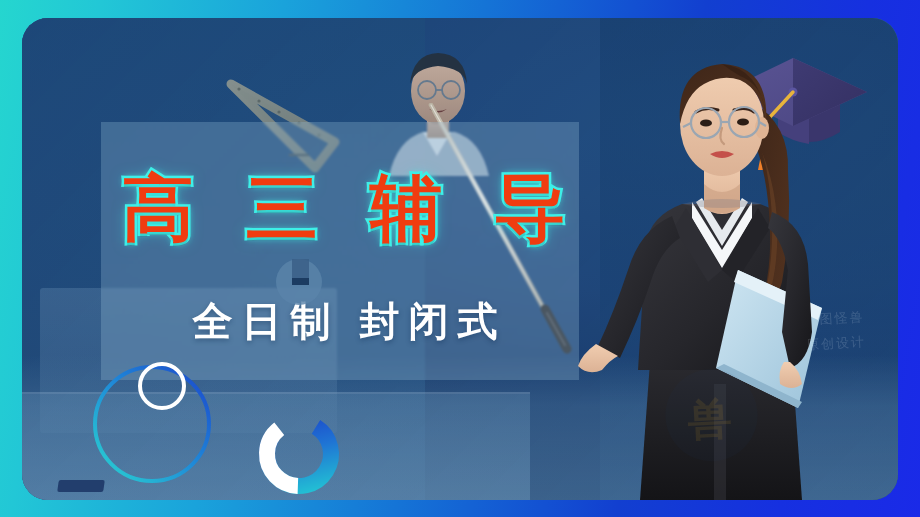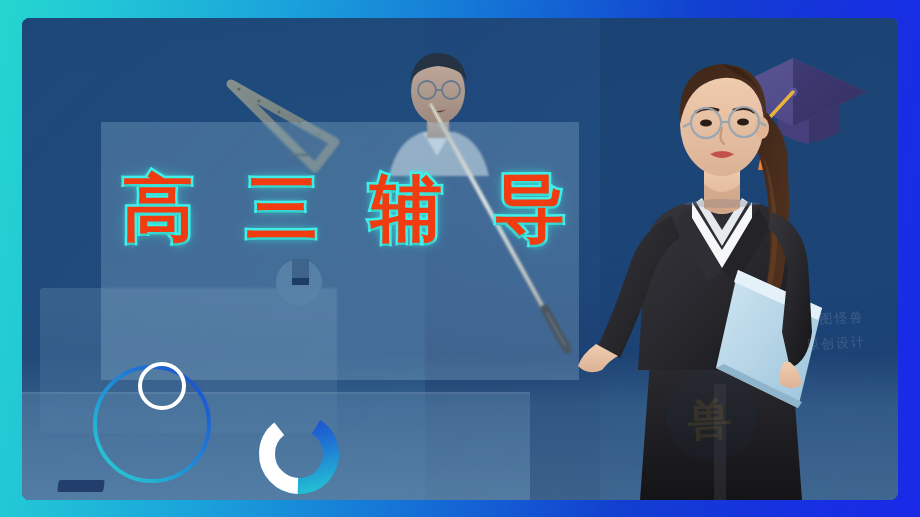--- a/index.html
+++ b/index.html
@@ -30,21 +30,21 @@
     overflow: hidden;
   }
 
   
   .stage {
     position: absolute;
     left: 22px;
     top: 18px;
     width: 876px;
     height: 482px;
-    border-radius: 8px;
+    border-radius: 26px;
     overflow: hidden;
     background: #2f6392;
   }
 
   
   .bg-base {
     position: absolute;
     inset: 0;
     background:
       radial-gradient(120% 90% at 78% 22%, #2c5f92 0%, #27558a 40%, #1f4576 75%, #1b3b68 100%),
@@ -368,20 +368,21 @@
       <line x1="14" y1="2" x2="132" y2="215" stroke="rgba(255,255,255,.5)" stroke-width="1.2" stroke-linecap="round"></line>
 
       <line x1="128" y1="206" x2="150" y2="246" stroke="#2a2a2e" stroke-width="9" stroke-linecap="round"></line>
       <line x1="130" y1="210" x2="148" y2="242" stroke="#4a4a50" stroke-width="2.4" stroke-linecap="round"></line>
     </svg>
 
     <div class="panel"></div>
 
     <div class="headline">高 三 辅 导</div>
 
+    <div class="subtitle">全日制 封闭式</div>
 
     <svg class="gradcap" viewBox="0 0 165 135">
       <defs>
         <linearGradient id="capLeft" x1="0" y1="0" x2="1" y2="1">
           <stop offset="0%" stop-color="#5a5494"></stop>
           <stop offset="100%" stop-color="#4b4682"></stop>
         </linearGradient>
         <linearGradient id="capRight" x1="0" y1="0" x2="1" y2="1">
           <stop offset="0%" stop-color="#3f3b73"></stop>
           <stop offset="100%" stop-color="#343062"></stop>

